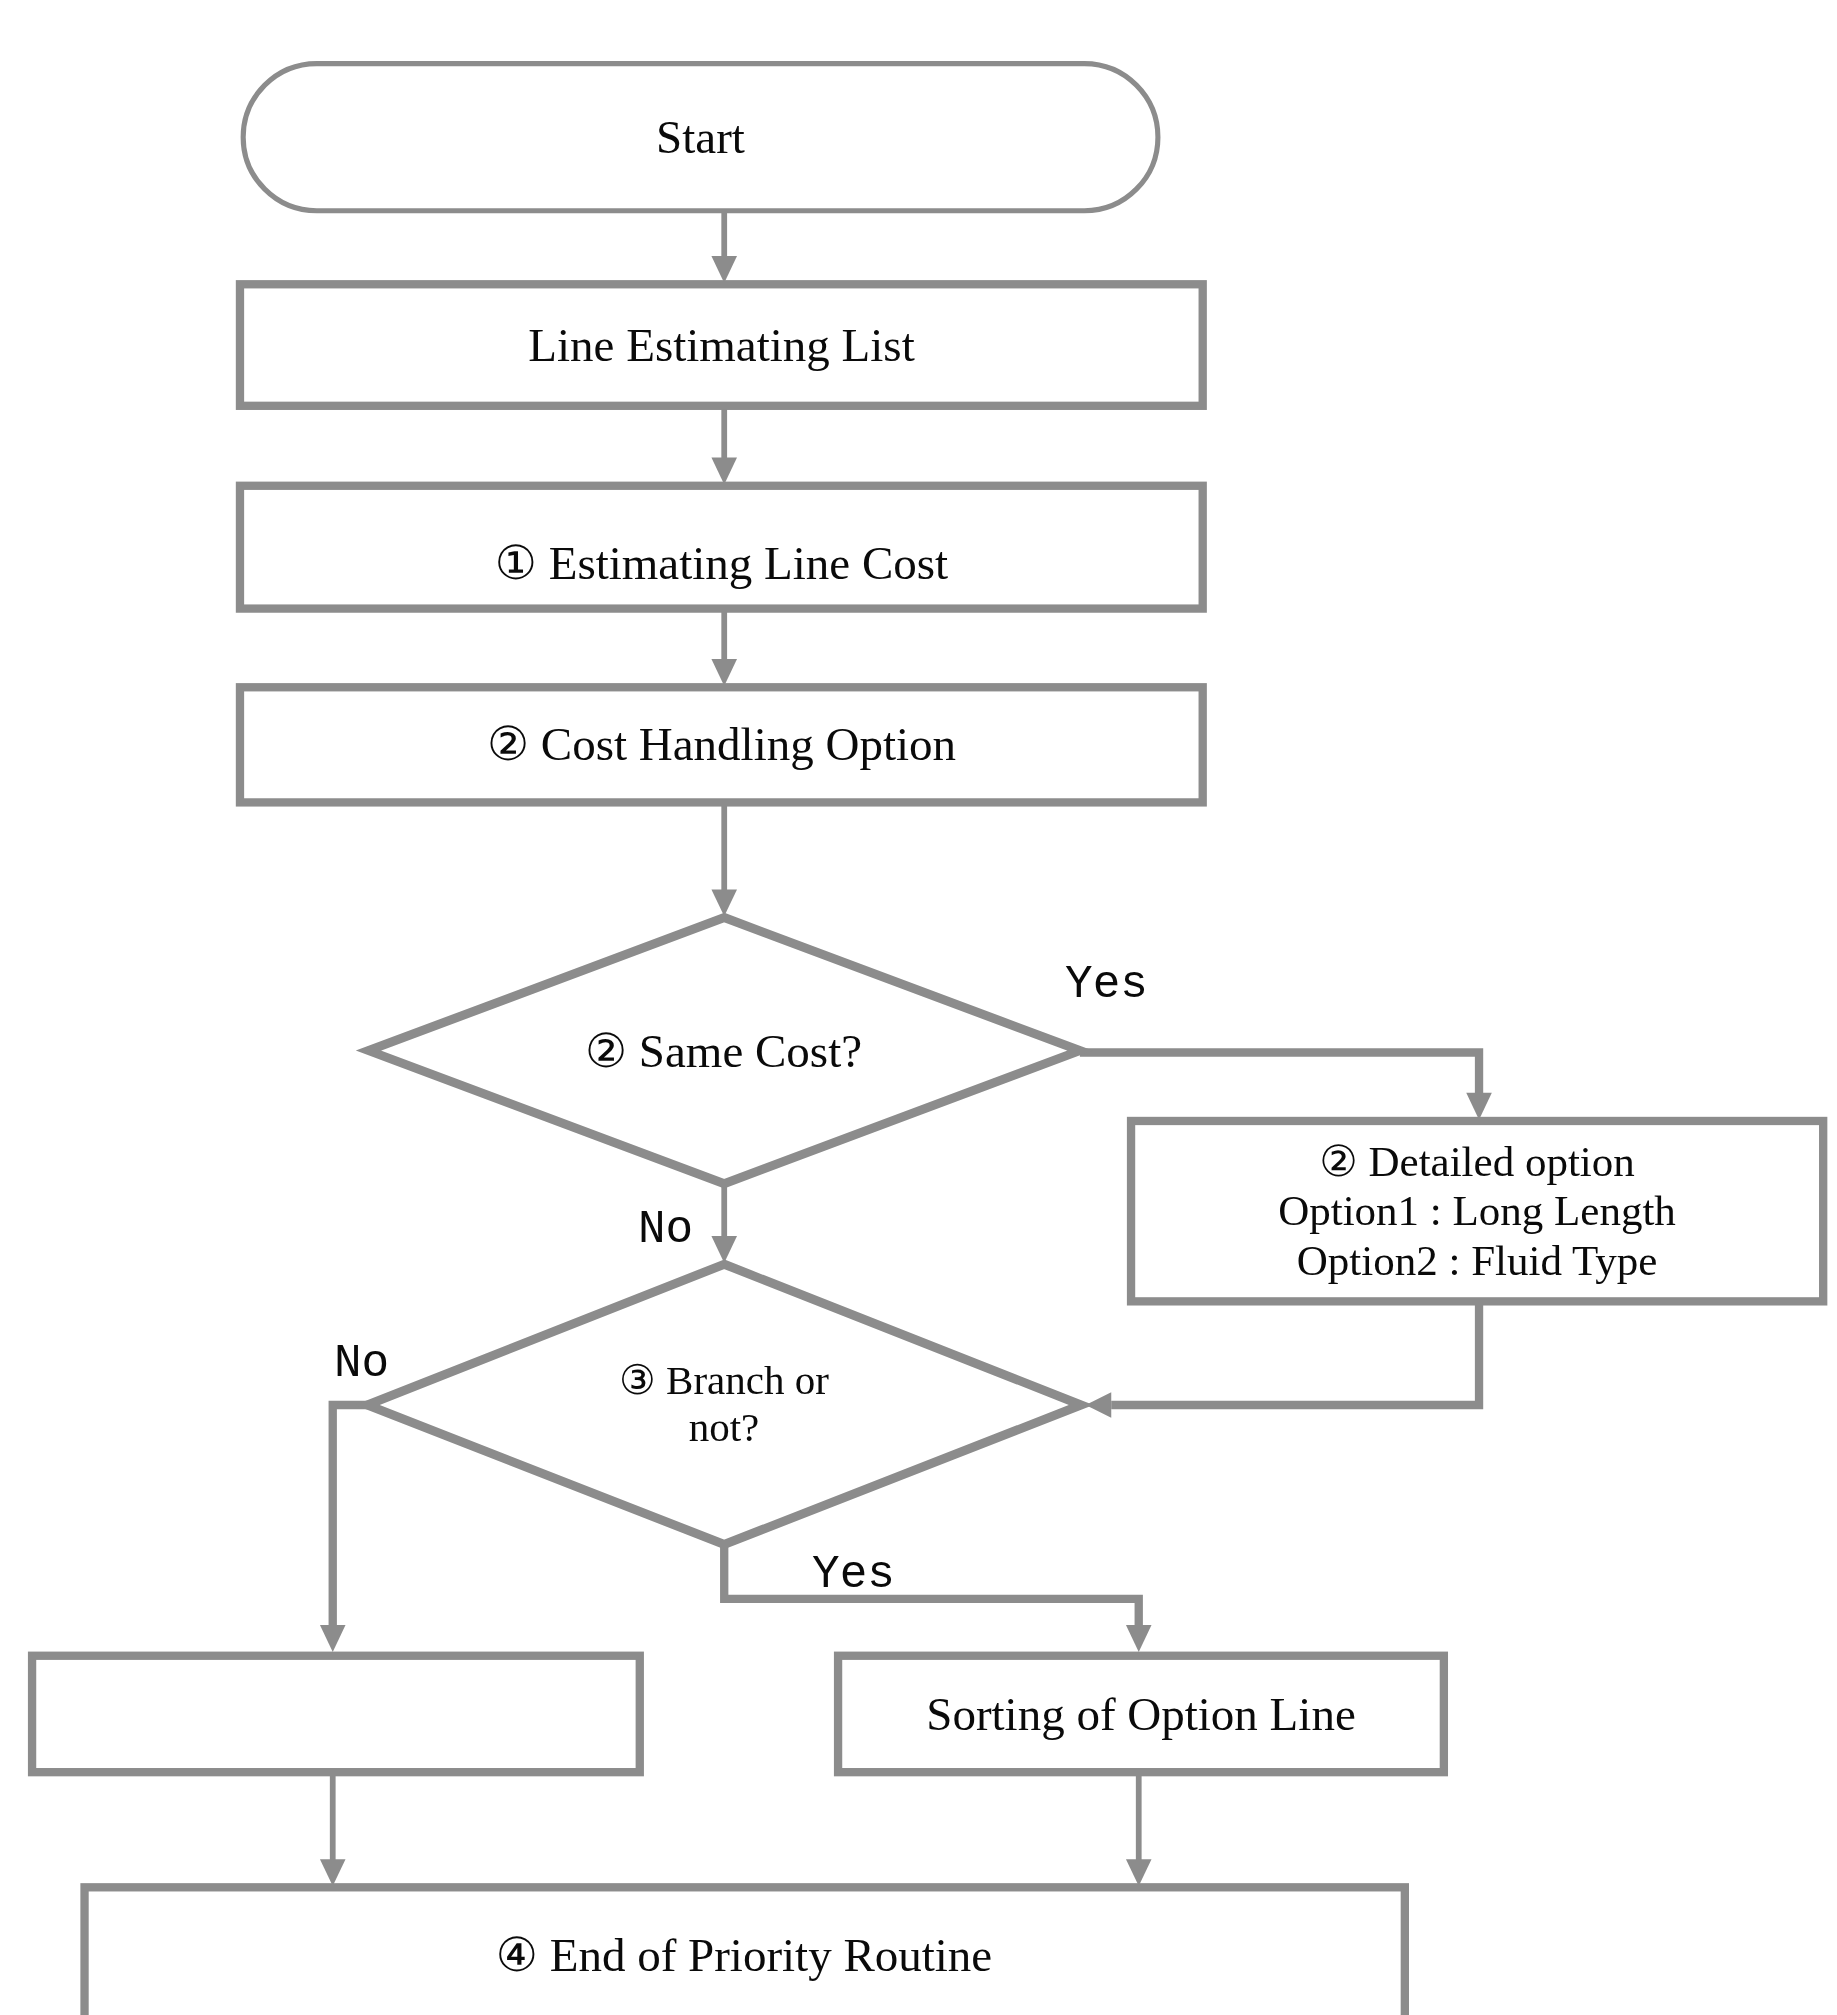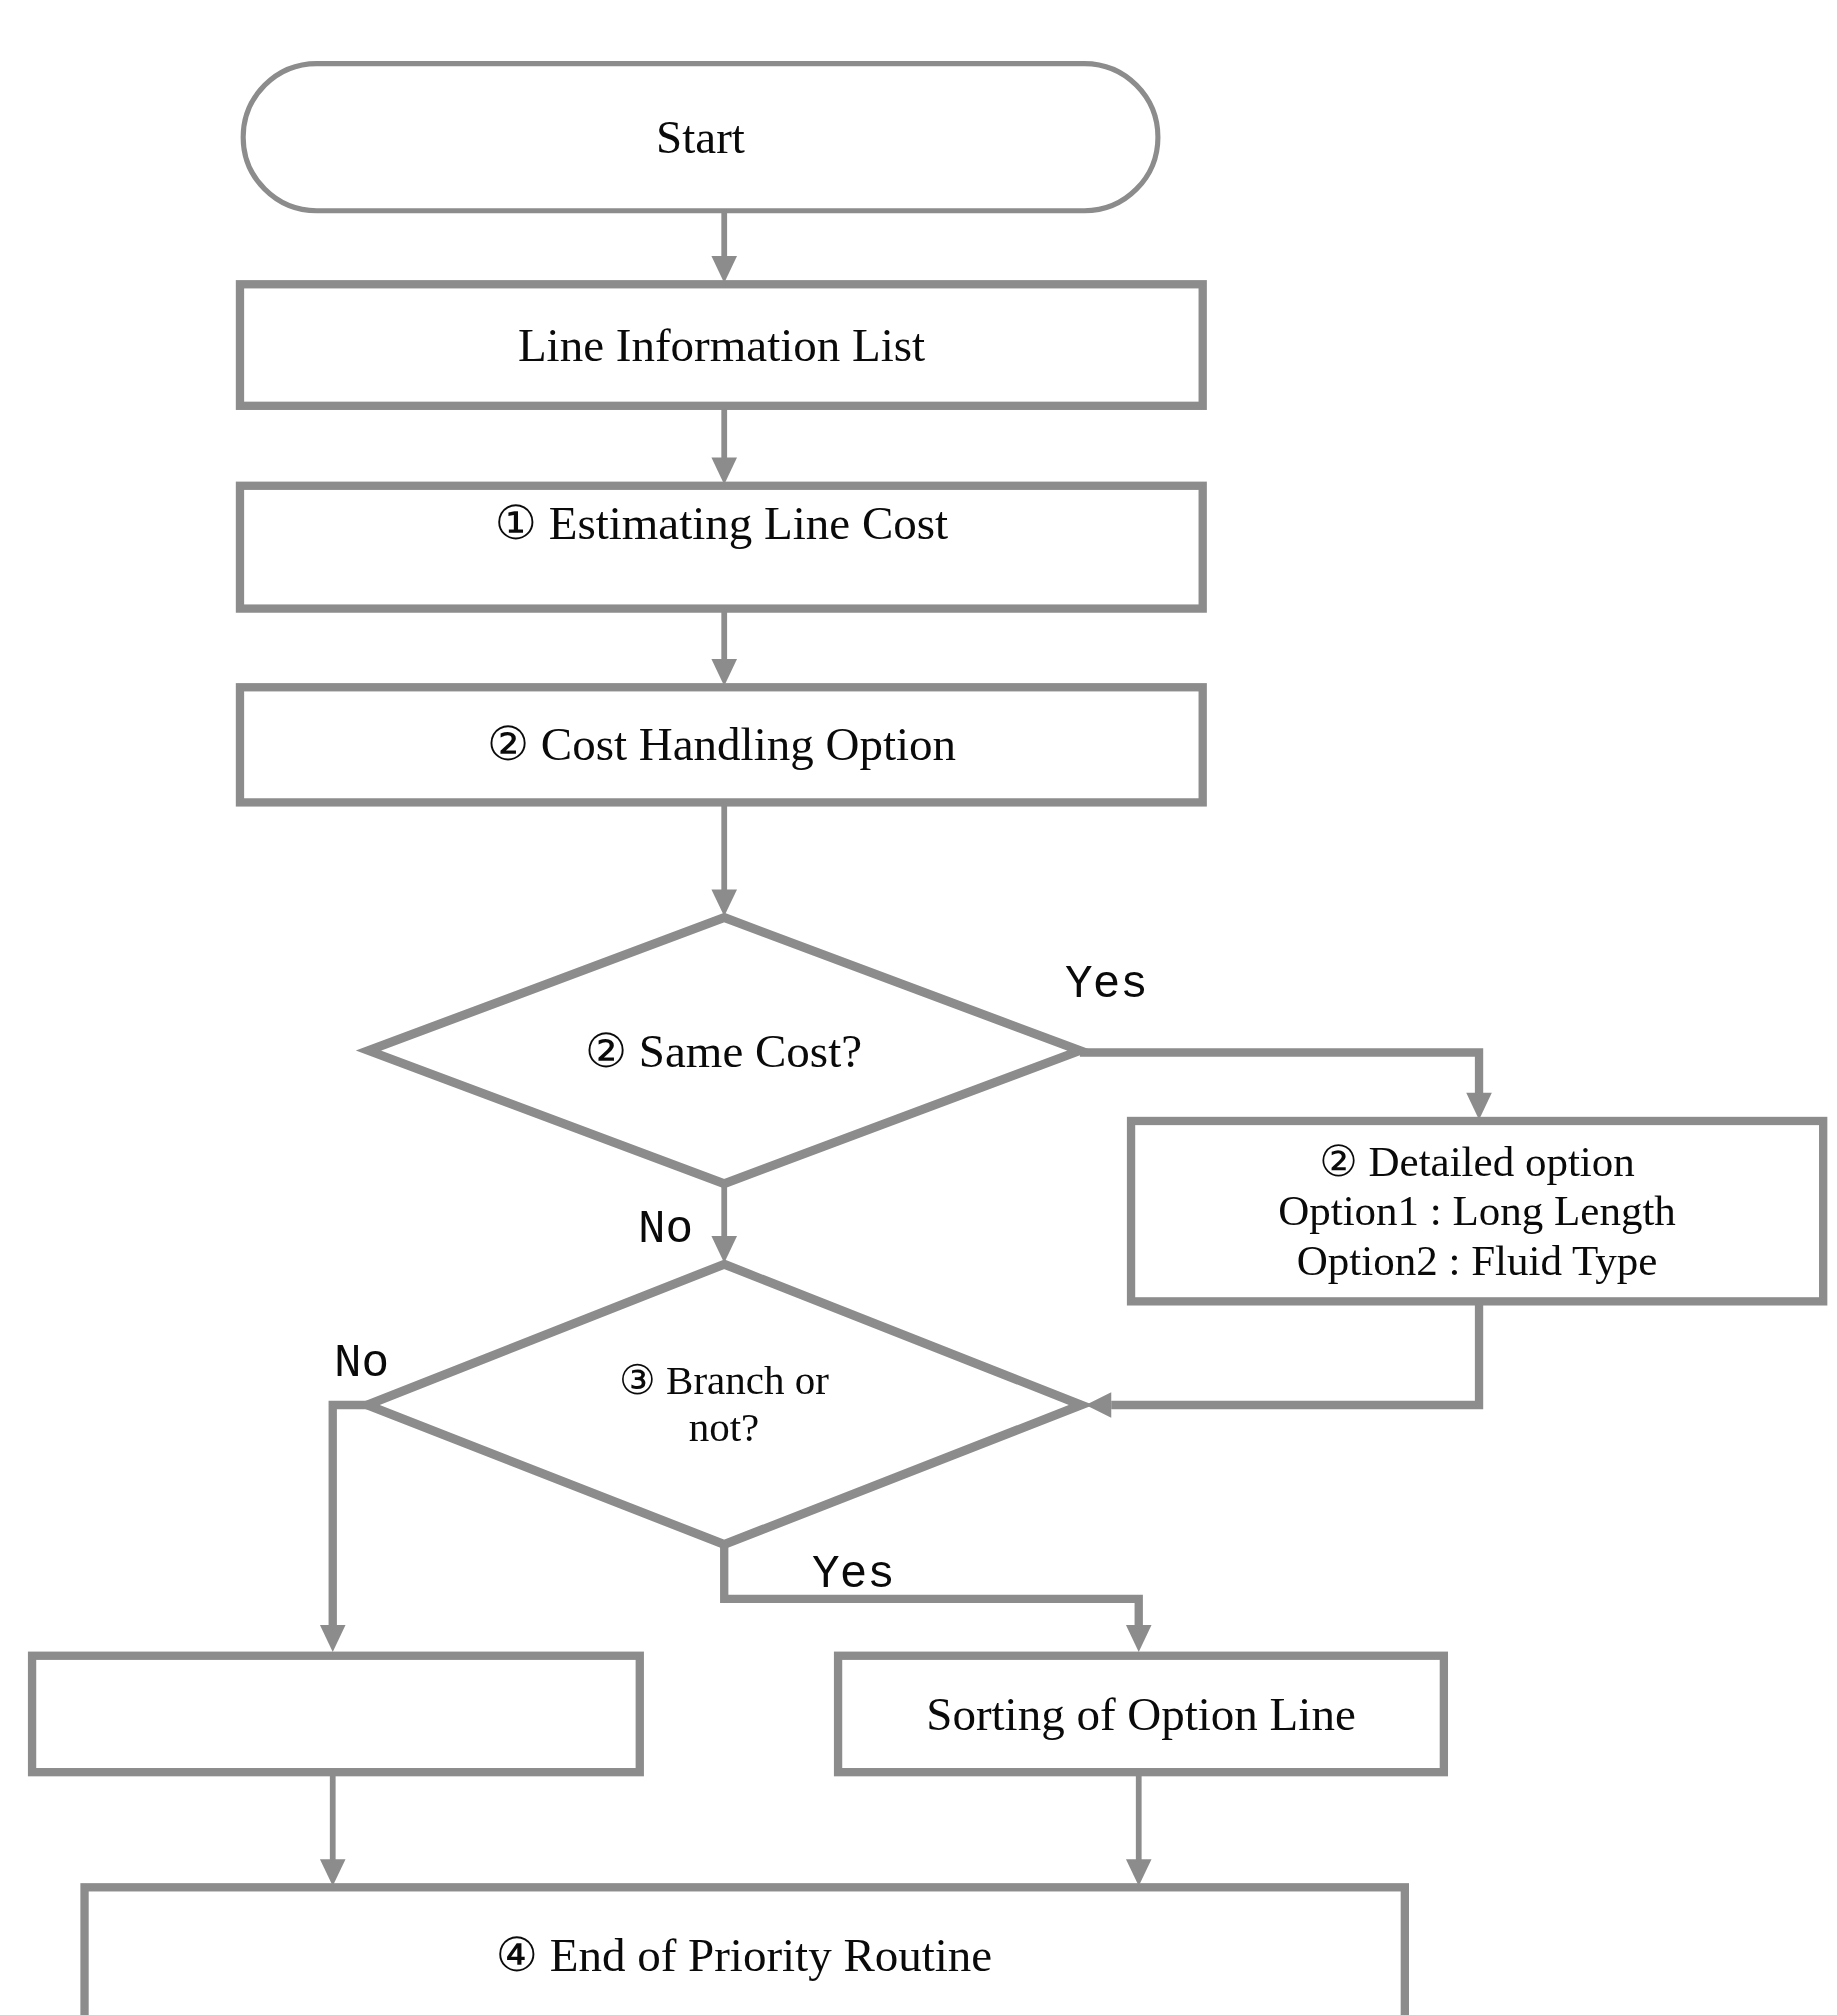--- a/index.html
+++ b/index.html
@@ -96,23 +96,23 @@
     <polygon points="1132,1400 1688,1608 1132,1816 576,1608" fill="#ffffff" stroke-width="14"></polygon>
     <rect x="1768" y="1718" width="1082" height="282" fill="#ffffff" stroke-width="13"></rect>
     <polygon points="1132,1942 1690,2162 1132,2380 574,2162" fill="#ffffff" stroke-width="14"></polygon>
     <rect x="50" y="2554" width="950" height="182" fill="#ffffff" stroke-width="13"></rect>
     <rect x="1310" y="2554" width="947" height="182" fill="#ffffff" stroke-width="13"></rect>
     <rect x="132" y="2916" width="2064" height="212" fill="#ffffff" stroke-width="13"></rect>
   </svg>
 
   <div class="lbl" style="left:243px;top:42px;width:915px;height:147px;">Start</div>
 
-  <div class="lbl" style="left:240px;top:262px;width:963px;height:122px;">Line Information List</div>
+  <div class="lbl" style="left:240px;top:262px;width:963px;height:122px;">Line Estimating List</div>
 
-  <div class="lbl" style="left:240px;top:440px;width:963px;height:123px;">① Estimating Line Cost</div>
+  <div class="lbl" style="left:240px;top:480px;width:963px;height:123px;">① Estimating Line Cost</div>
 
   <div class="lbl" style="left:240px;top:665px;width:963px;height:115px;">② Cost Handling Option</div>
 
   <div class="lbl" style="left:368px;top:896px;width:711px;height:266px;">② Same Cost?</div>
 
   <div class="lbl multi" style="left:1131px;top:1099px;width:692px;height:180px;">
     <div>② Detailed option</div>
     <div>Option1 : Long Length</div>
     <div>Option2 : Fluid Type</div>
   </div>

